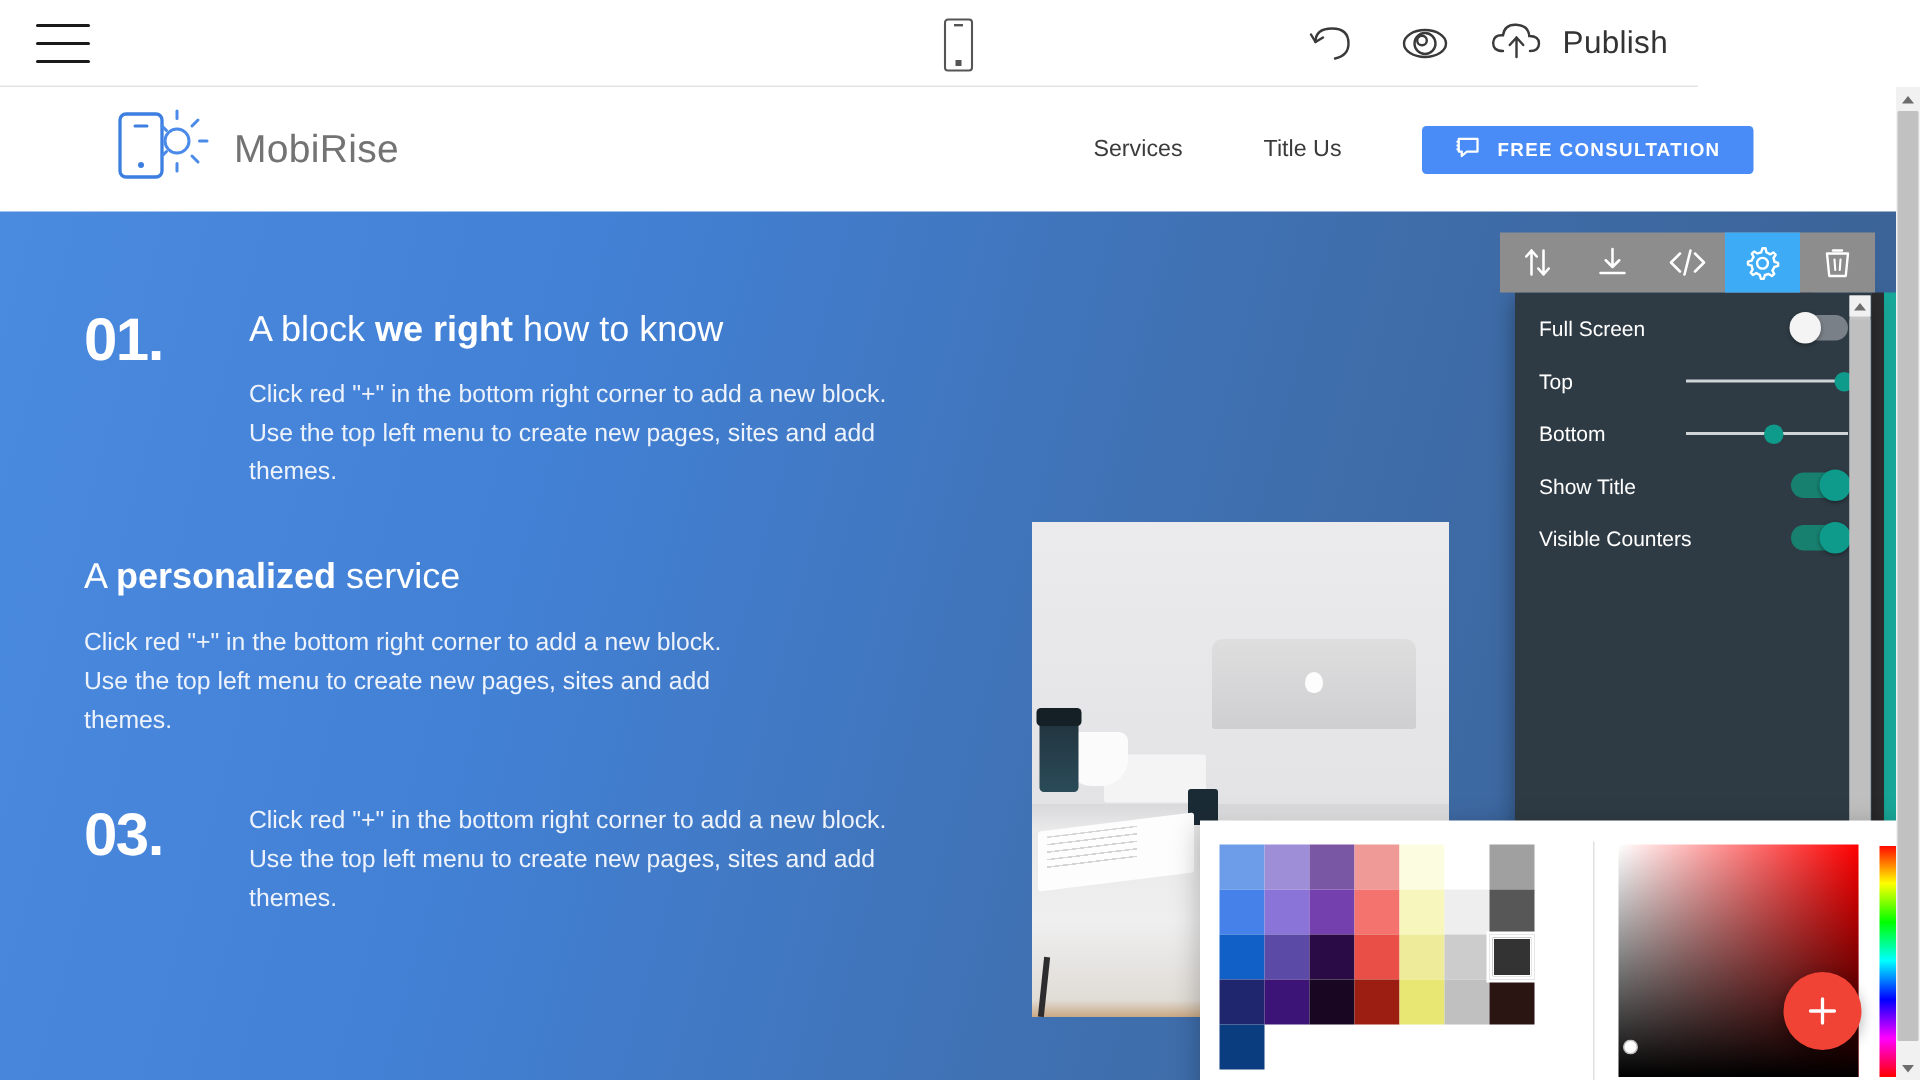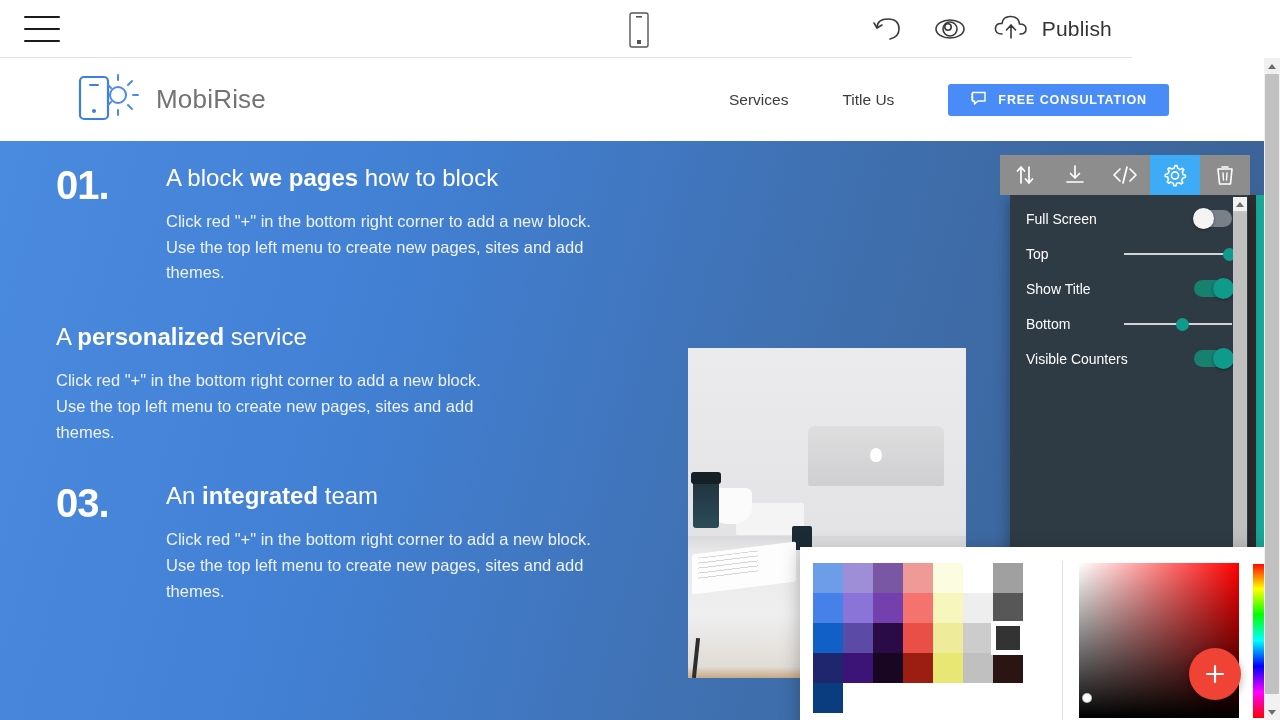--- a/index.html
+++ b/index.html
@@ -48,21 +48,21 @@
     font-size: 12.5px; font-weight: bold; letter-spacing: .9px; cursor: pointer;
   }
 
   
   .feature-block {
     position: relative; height: 579px;
     background: linear-gradient(105deg, #4a8adf 0%, #4280d4 30%, #3f6fae 62%, #3a5f8f 100%);
     overflow: hidden;
   }
   .features { position: absolute; left: 56px; top: 22px; width: 600px; }
-  .feature-row { display: flex; margin-bottom: 36px; }
+  .feature-row { display: flex; margin-bottom: 36px; margin-top: 42px; }
   .feature-num { font-size: 40px; font-weight: bold; color: #ffffff; width: 110px; flex: none; letter-spacing: -1px; }
   .feature-body { width: 440px; }
   .feature-title { font-size: 24px; color: #fff; font-weight: normal; line-height: 1.25; margin-bottom: 16px; }
   .feature-title b { font-weight: bold; }
   .feature-text { font-size: 16.5px; color: #eef3fb; line-height: 1.56; }
 
   
   .photo-wrap { position: absolute; left: 684px; top: 203px; width: 286px; height: 338px;
     border: 4px solid rgba(255,255,255,0.0); }
   .photo { position: relative; width: 100%; height: 100%; overflow: hidden;
@@ -241,34 +241,33 @@
         </button>
       </div>
     </div>
 
     <div class="feature-block">
 
       <div class="features">
         <div class="feature-row">
           <div class="feature-num">01.</div>
           <div class="feature-body">
-            <div class="feature-title"><span>A block </span><b>we pages</b><span> how to block</span></div>
+            <div class="feature-title"><span>A block </span><b>we right</b><span> how to know</span></div>
             <div class="feature-text">Click red "+" in the bottom right corner to add a new block. Use the top left menu to create new pages, sites and add themes.</div>
           </div>
         </div>
         <div class="feature-row">
           <div class="feature-body">
             <div class="feature-title"><span>A </span><b>personalized</b><span> service</span></div>
             <div class="feature-text">Click red "+" in the bottom right corner to add a new block. Use the top left menu to create new pages, sites and add themes.</div>
           </div>
         </div>
         <div class="feature-row">
           <div class="feature-num">03.</div>
           <div class="feature-body">
-            <div class="feature-title"><span>An </span><b>integrated</b><span> team</span></div>
             <div class="feature-text">Click red "+" in the bottom right corner to add a new block. Use the top left menu to create new pages, sites and add themes.</div>
           </div>
         </div>
       </div>
 
       <div class="photo-wrap">
         <div class="photo">
           <div class="ph-wall"></div>
           <div class="ph-deskline"></div>
           <div class="ph-desk"></div>
@@ -336,32 +335,32 @@
 
         <div class="sp-row">
           <span class="sp-label">Top</span>
           <span class="slider">
             <span class="track"></span>
               <span class="thumb" style="left:99px;"></span>
           </span>
         </div>
 
         <div class="sp-row">
-          <span class="sp-label">Show Title</span>
-          <span class="toggle on">
-              <span class="knob"></span>
-            </span>
-        </div>
-
-        <div class="sp-row">
           <span class="sp-label">Bottom</span>
           <span class="slider">
             <span class="track"></span>
               <span class="thumb" style="left:52px;"></span>
           </span>
+        </div>
+
+        <div class="sp-row">
+          <span class="sp-label">Show Title</span>
+          <span class="toggle on">
+              <span class="knob"></span>
+            </span>
         </div>
 
 
         <div class="sp-row">
           <span class="sp-label">Visible Counters</span>
           <span class="toggle on">
               <span class="knob"></span>
             </span>
         </div>
 

